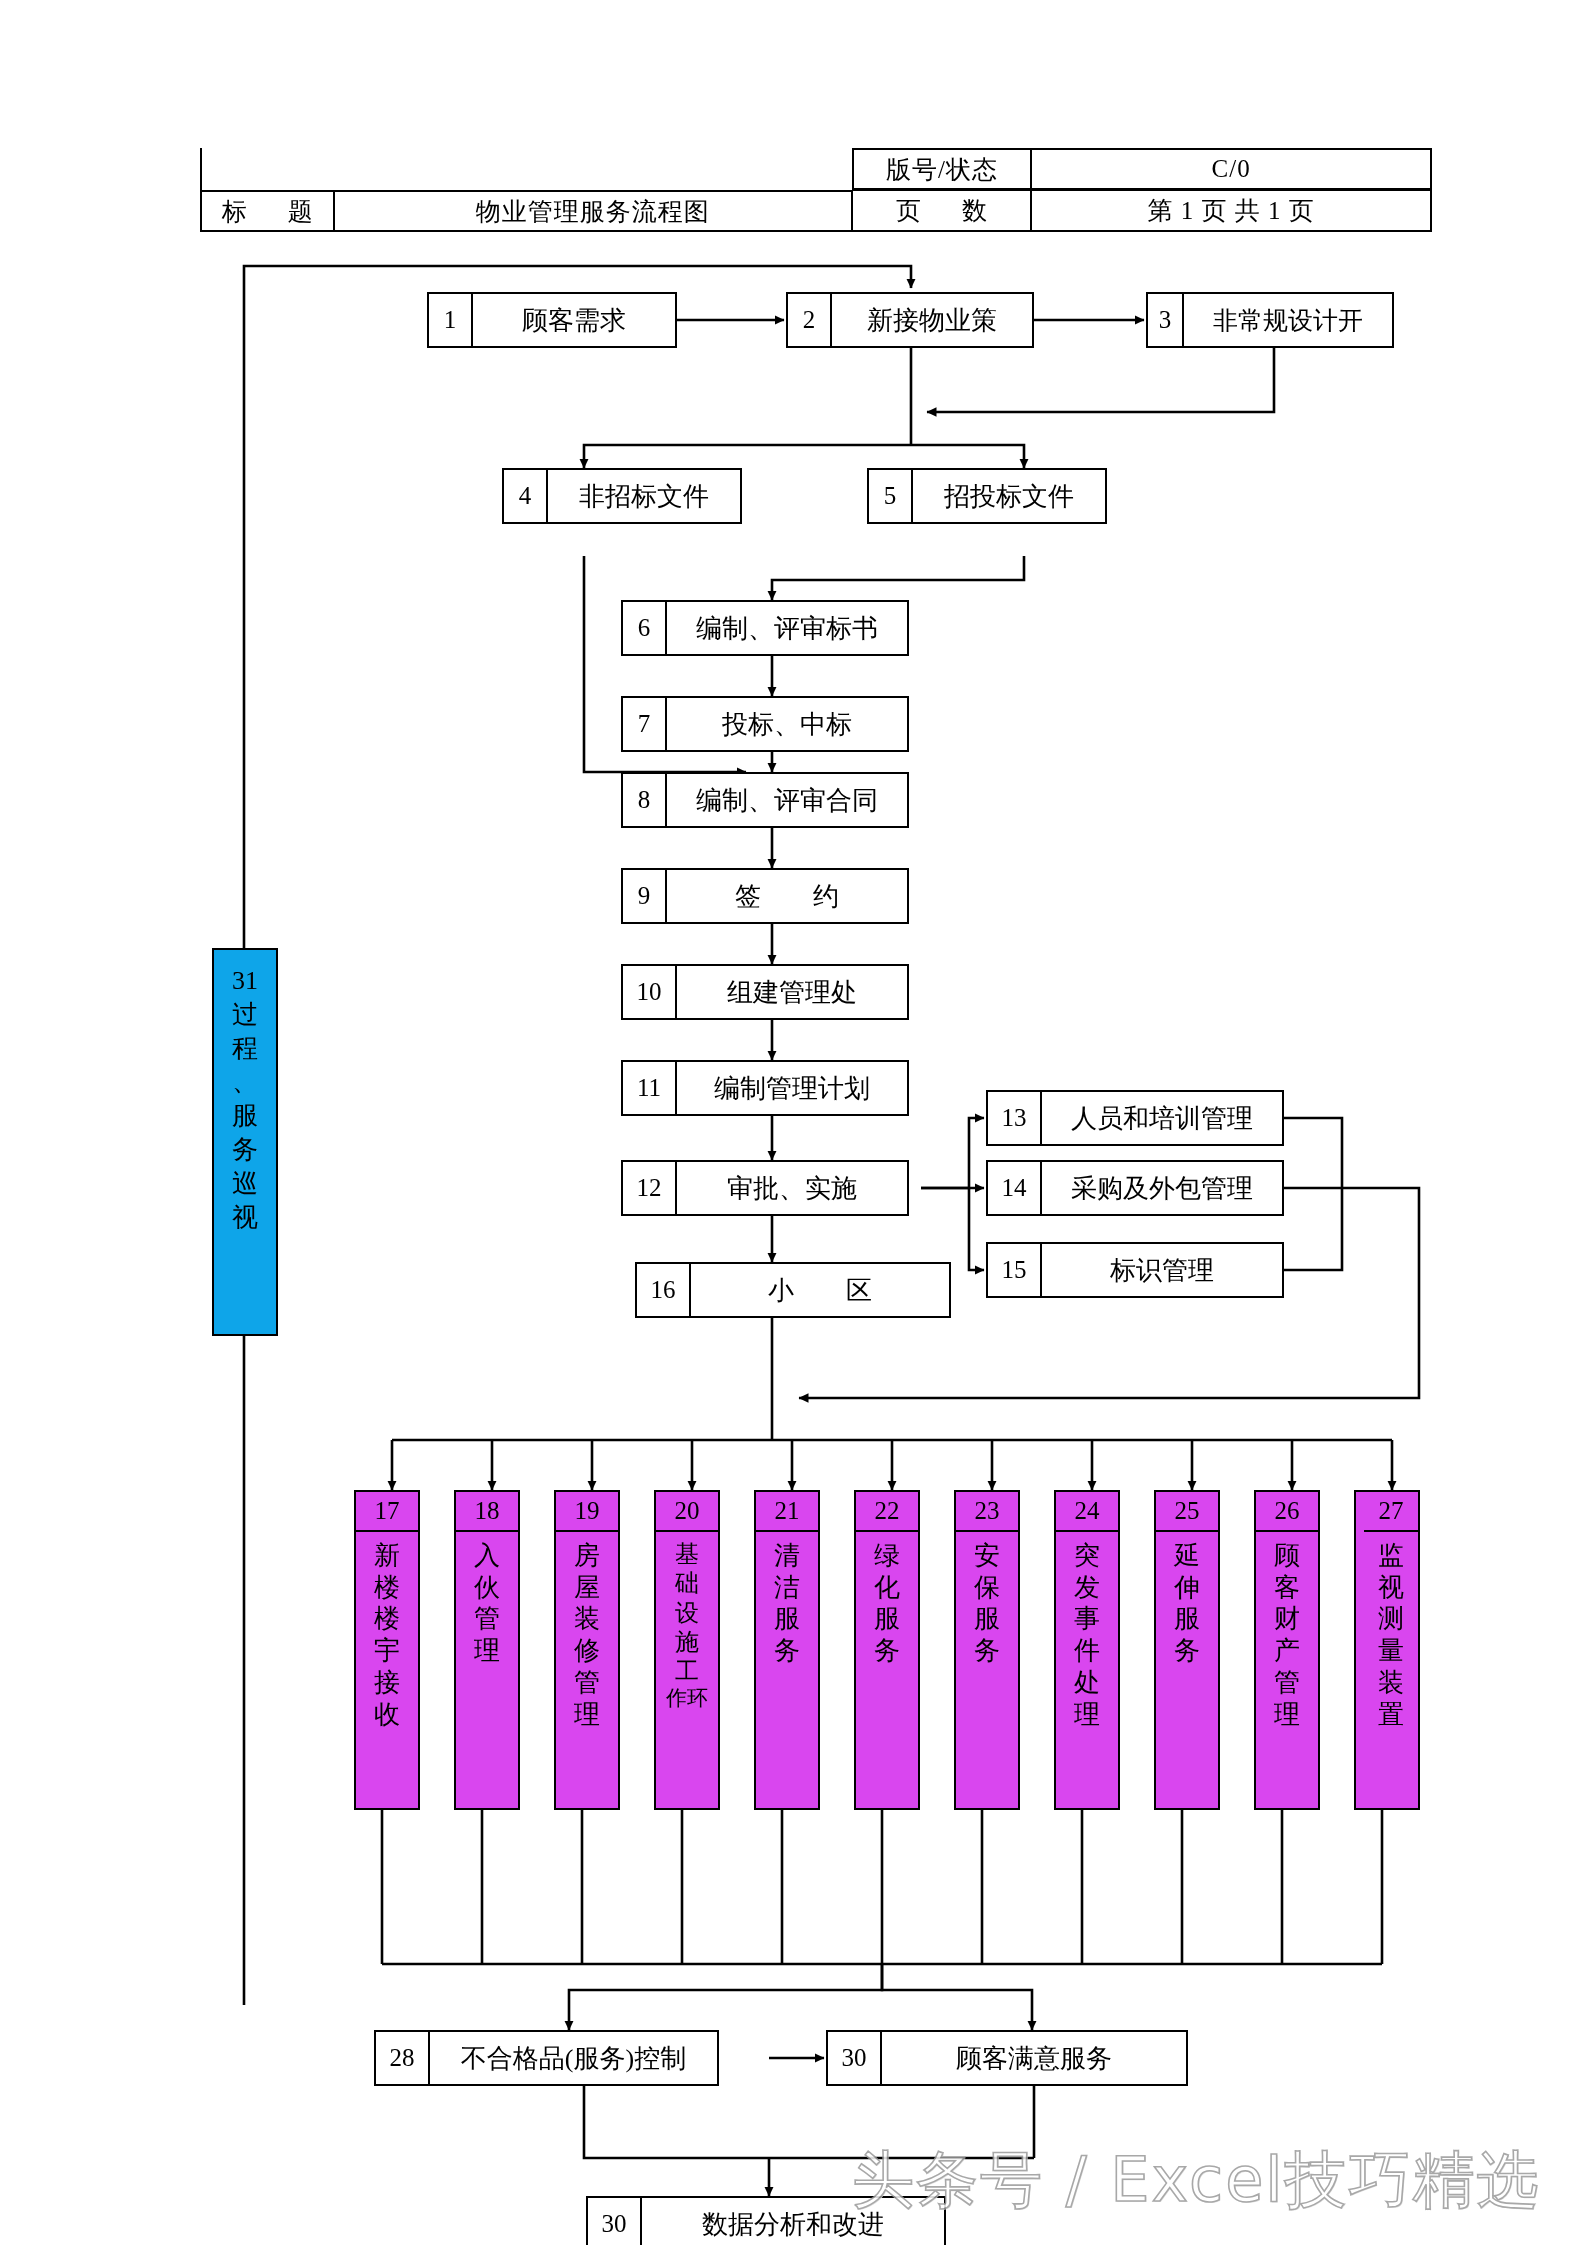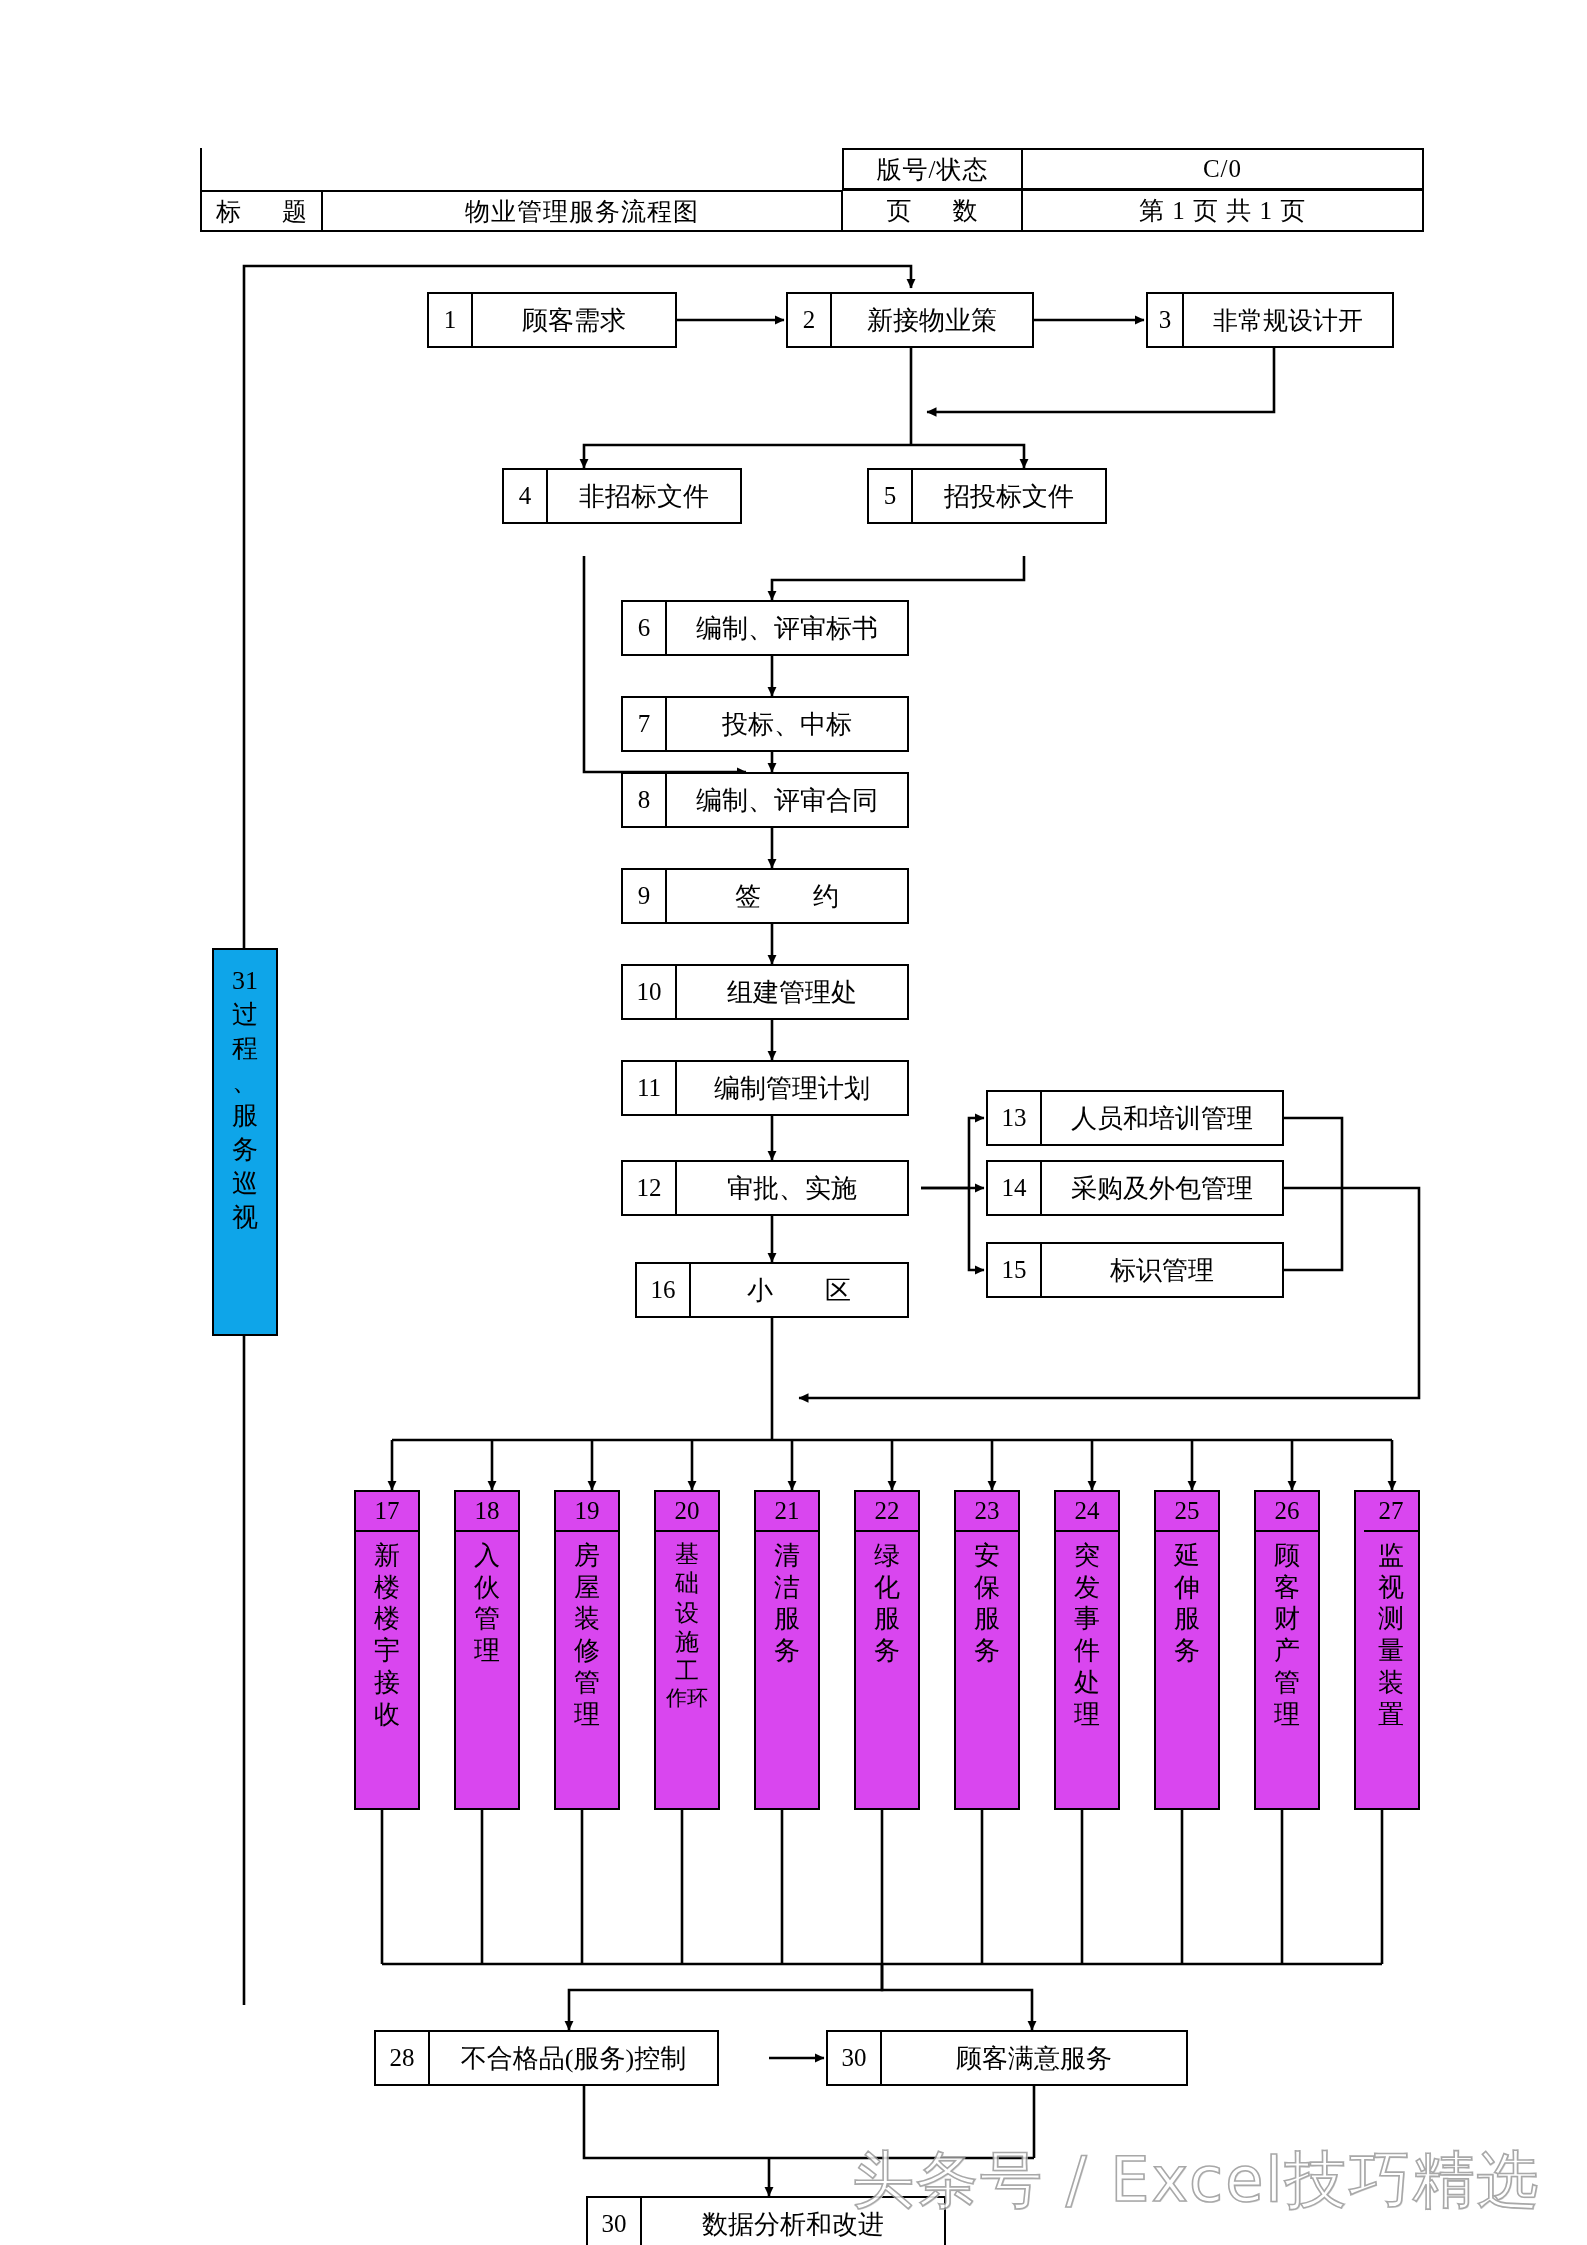--- a/index.html
+++ b/index.html
@@ -34,21 +34,21 @@
     display: flex;
     align-items: center;
     justify-content: center;
     font-size: 25px;
     color: #000;
     letter-spacing: 1px;
     border-style: solid;
     border-color: #000;
     border-width: 0;
   }
-  .c-label   { width: 122px; }
+  .c-label   { width: 134px; }
   .c-title   { width: 520px; text-align: center; }
   .c-key     { width: 180px; }
   .c-val     { width: 402px; }
 
   .hdr-row1 .c-label { border-left: 2px solid #000; }
   .hdr-row1 .c-key   { border: 2px solid #000; border-right-width:1px; }
   .hdr-row1 .c-val   { border: 2px solid #000; border-left-width:1px; }
 
   .hdr-row2 .c-label { border: 2px solid #000; border-right-width:1px;}
   .hdr-row2 .c-title { border: 2px solid #000; border-left-width:1px; border-right-width:1px;}
@@ -340,21 +340,21 @@
   <div class="node h" style="left:962px; top:1160px; width:298px;">
     <div class="num" style="width:54px;">14</div>
     <div class="txt">采购及外包管理</div>
   </div>
 
   <div class="node h" style="left:962px; top:1242px; width:298px;">
     <div class="num" style="width:54px;">15</div>
     <div class="txt">标识管理</div>
   </div>
 
-  <div class="node h" style="left:611px; top:1262px; width:274px;">
+  <div class="node h" style="left:611px; top:1262px; width:316px;">
     <div class="num" style="width:54px;">16</div>
     <div class="txt">小　　区</div>
   </div>
 
   <div class="node h" style="left:350px; top:2030px; width:345px;">
     <div class="num" style="width:54px;">28</div>
     <div class="txt">不合格品(服务)控制</div>
   </div>
 
   <div class="node h" style="left:802px; top:2030px; width:362px;">

